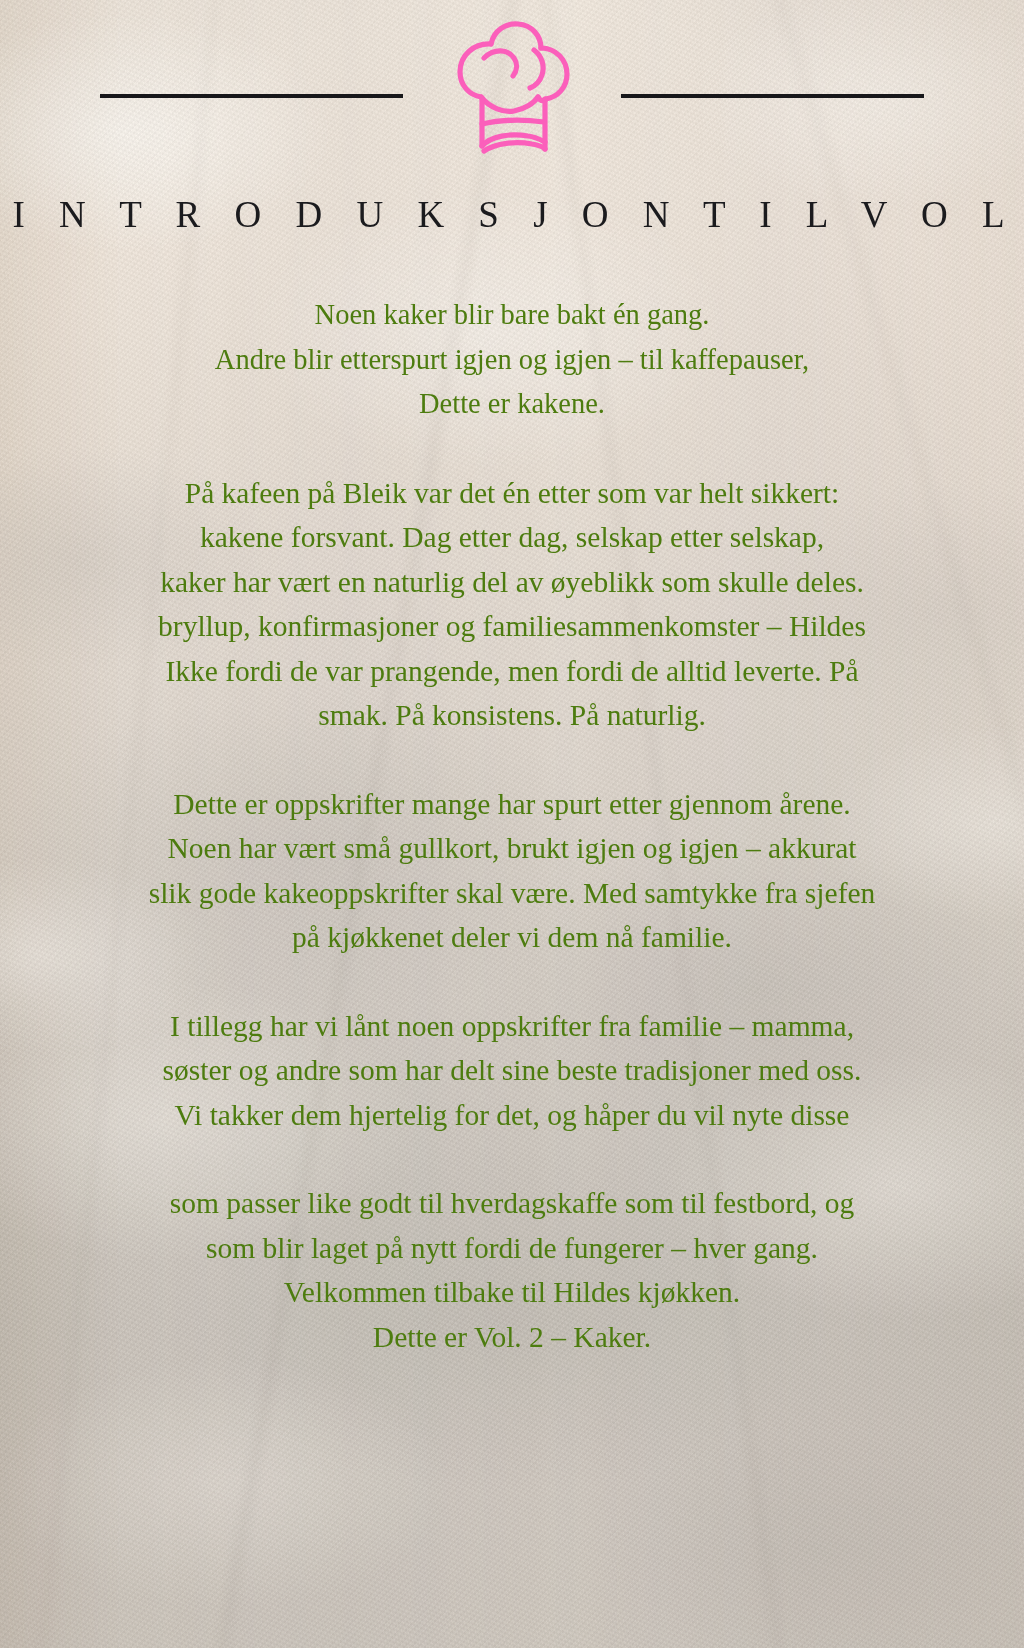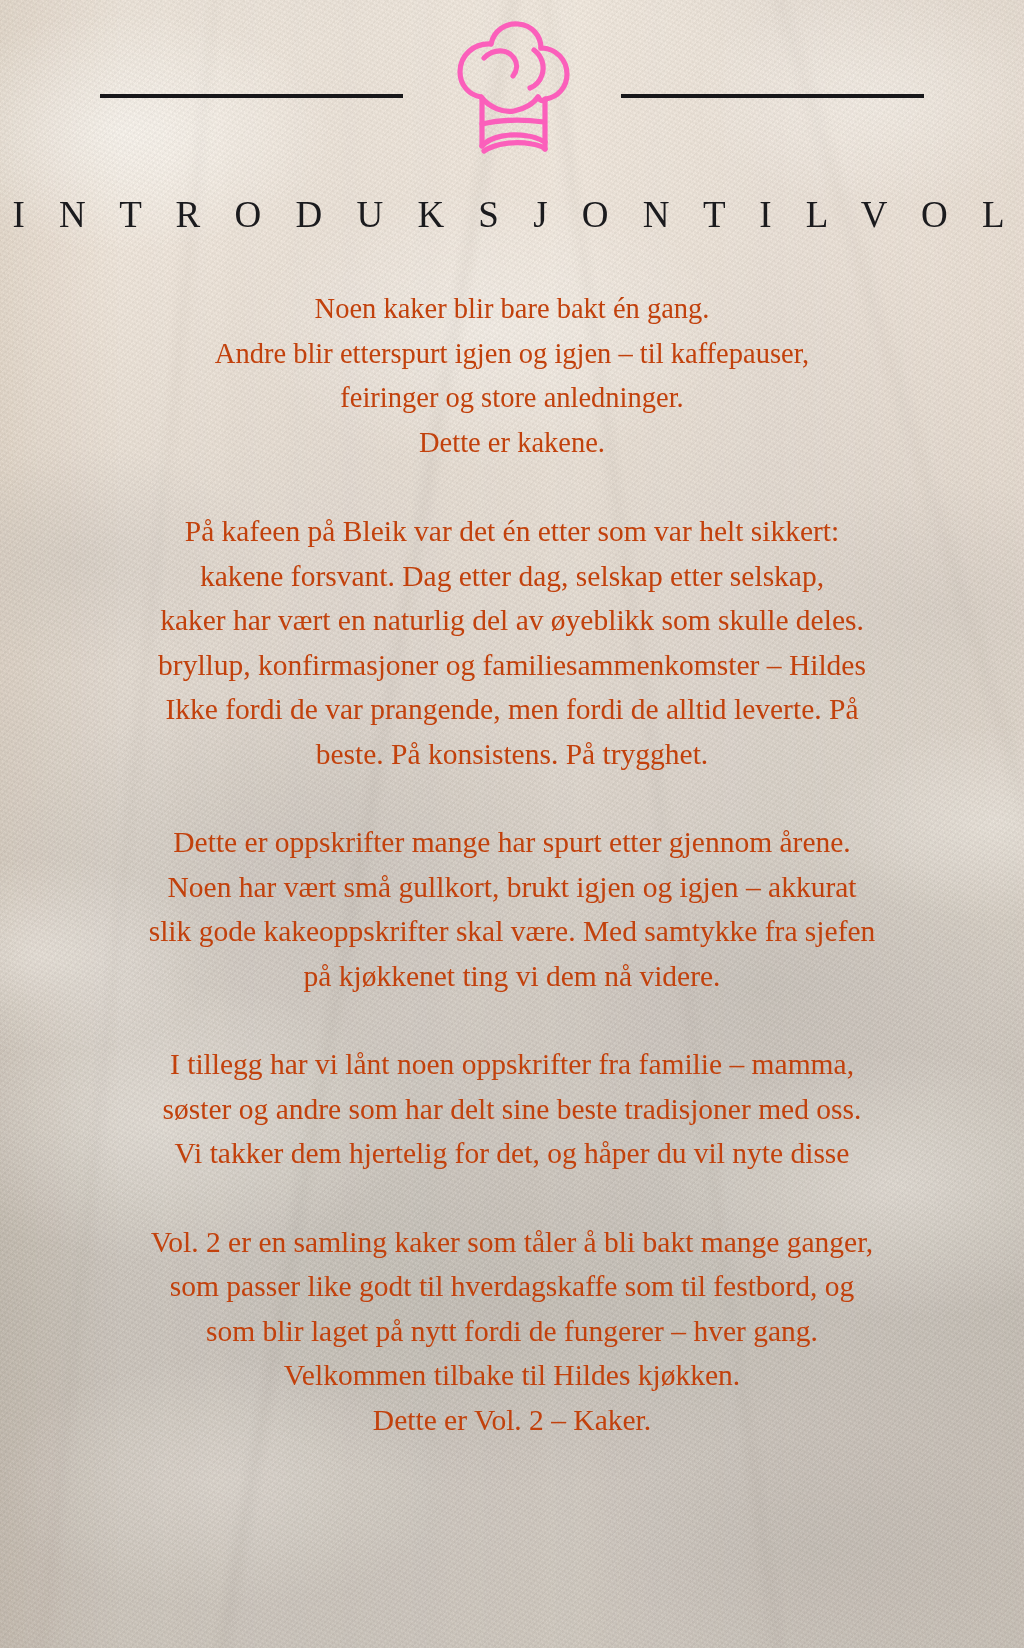--- a/index.html
+++ b/index.html
@@ -140,24 +140,24 @@
     letter-spacing:12.5px;
     color:#1b1b1e;
     text-indent:12.5px;
     margin-top:26px;
     font-weight:400;
     white-space:nowrap;
   }
 
   
   .body-copy {
-    margin:10px auto;
+    margin:16px auto;
     width:934px;
     text-align:center;
-    color:#c2410c;
+    color:#4d7c0f;
     font-size:29.5px;
     line-height:44.5px;
     padding-top:44px;
   }
   .para { margin:0; }
   .para + .para { margin-top:44px; }
   .para .ln { display:block; white-space:nowrap; }
 
   .para.intro { font-size:28.5px; }
 </style>
@@ -208,48 +208,46 @@
     <div class="rule rule-right"></div>
   </div>
 
   <h1 class="page-title">I N T R O D U K S J O N   T I L   V O L   2</h1>
 
   <div class="body-copy">
 
     <p class="para intro">
       <span class="ln">Noen kaker blir bare bakt én gang.</span>
       <span class="ln">Andre blir etterspurt igjen og igjen – til kaffepauser,</span>
-      <span class="ln">feiringer og store anledninger.</span>
       <span class="ln">Dette er kakene.</span>
     </p>
 
     <p class="para">
       <span class="ln">På kafeen på Bleik var det én etter som var helt sikkert:</span>
       <span class="ln">kakene forsvant. Dag etter dag, selskap etter selskap,</span>
       <span class="ln">kaker har vært en naturlig del av øyeblikk som skulle deles.</span>
       <span class="ln">bryllup, konfirmasjoner og familiesammenkomster – Hildes</span>
       <span class="ln">Ikke fordi de var prangende, men fordi de alltid leverte. På</span>
-      <span class="ln">beste. På konsistens. På trygghet.</span>
+      <span class="ln">smak. På konsistens. På naturlig.</span>
     </p>
 
     <p class="para">
       <span class="ln">Dette er oppskrifter mange har spurt etter gjennom årene.</span>
       <span class="ln">Noen har vært små gullkort, brukt igjen og igjen – akkurat</span>
       <span class="ln">slik gode kakeoppskrifter skal være. Med samtykke fra sjefen</span>
-      <span class="ln">på kjøkkenet ting vi dem nå videre.</span>
+      <span class="ln">på kjøkkenet deler vi dem nå familie.</span>
     </p>
 
     <p class="para">
       <span class="ln">I tillegg har vi lånt noen oppskrifter fra familie – mamma,</span>
       <span class="ln">søster og andre som har delt sine beste tradisjoner med oss.</span>
       <span class="ln">Vi takker dem hjertelig for det, og håper du vil nyte disse</span>
     </p>
 
     <p class="para">
-      <span class="ln">Vol. 2 er en samling kaker som tåler å bli bakt mange ganger,</span>
       <span class="ln">som passer like godt til hverdagskaffe som til festbord, og</span>
       <span class="ln">som blir laget på nytt fordi de fungerer – hver gang.</span>
       <span class="ln">Velkommen tilbake til Hildes kjøkken.</span>
       <span class="ln">Dette er Vol. 2 – Kaker.</span>
     </p>
 
   </div>
 </div>
 
 </body></html>

